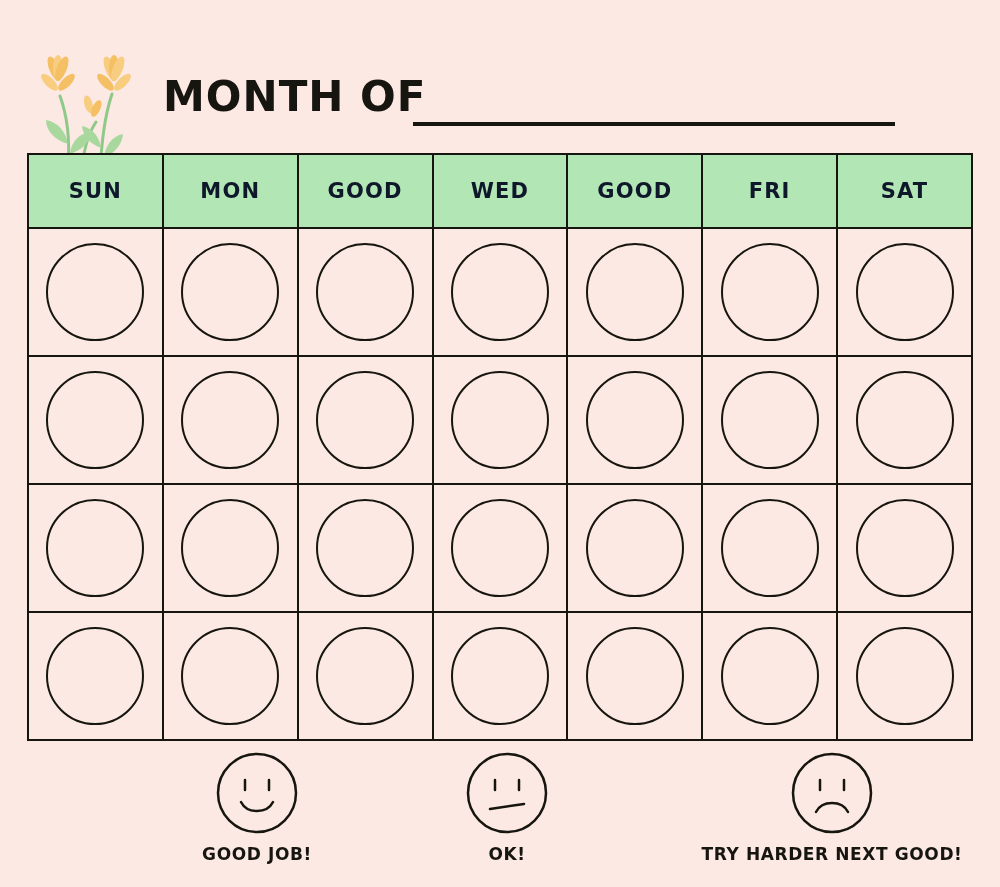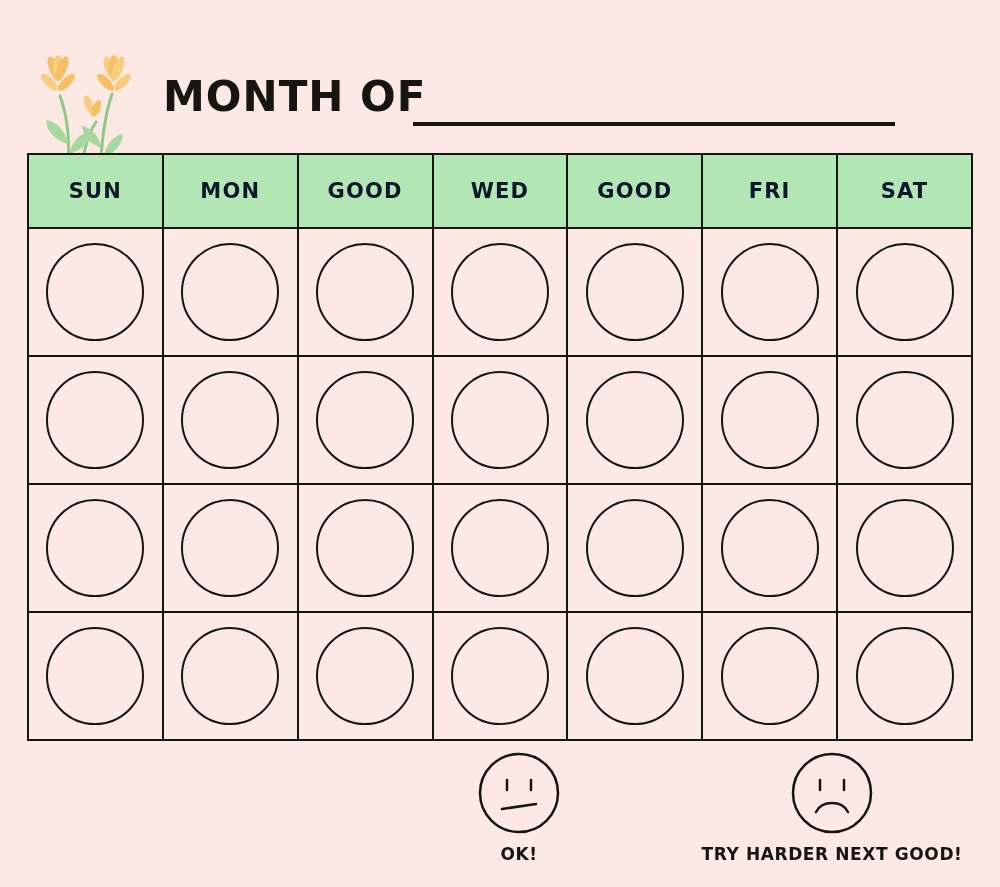--- a/index.html
+++ b/index.html
@@ -104,21 +104,21 @@
     top: 752px;
     width: 946px;
     height: 120px;
   }
   .legend-item {
     position: absolute;
     text-align: center;
     width: 300px;
   }
   .legend-item.good  { left: 80px; }
-  .legend-item.ok    { left: 342px; }
+  .legend-item.ok    { left: 330px; }
   .legend-item.bad   { left: 655px; }
 
   .face {
     width: 82px;
     height: 82px;
     margin: 0 auto 10px auto;
     display: block;
   }
   .legend-label {
     font-size: 17px;
@@ -276,20 +276,29 @@
           </td>
         <td>
             <div class="day-circle"></div>
           </td>
       </tr>
     </tbody>
   </table>
 
   <div class="legend">
 
+    <div class="legend-item good">
+      <svg class="face" viewBox="0 0 82 82" xmlns="http://www.w3.org/2000/svg">
+        <circle cx="41" cy="41" r="39" fill="none" stroke="#16150f" stroke-width="2.5"></circle>
+        <line x1="29" y1="28" x2="29" y2="38" stroke="#16150f" stroke-width="2.5" stroke-linecap="round"></line>
+        <line x1="53" y1="28" x2="53" y2="38" stroke="#16150f" stroke-width="2.5" stroke-linecap="round"></line>
+        <path d="M25 50 C31 62, 51 62, 57 50" fill="none" stroke="#16150f" stroke-width="2.5" stroke-linecap="round"></path>
+      </svg>
+      <div class="legend-label">GOOD JOB!</div>
+    </div>
 
     <div class="legend-item ok">
       <svg class="face" viewBox="0 0 82 82" xmlns="http://www.w3.org/2000/svg">
         <circle cx="41" cy="41" r="39" fill="none" stroke="#16150f" stroke-width="2.5"></circle>
         <line x1="29" y1="28" x2="29" y2="38" stroke="#16150f" stroke-width="2.5" stroke-linecap="round"></line>
         <line x1="53" y1="28" x2="53" y2="38" stroke="#16150f" stroke-width="2.5" stroke-linecap="round"></line>
         <line x1="24" y1="57" x2="58" y2="52" stroke="#16150f" stroke-width="2.5" stroke-linecap="round"></line>
       </svg>
       <div class="legend-label">OK!</div>
     </div>

